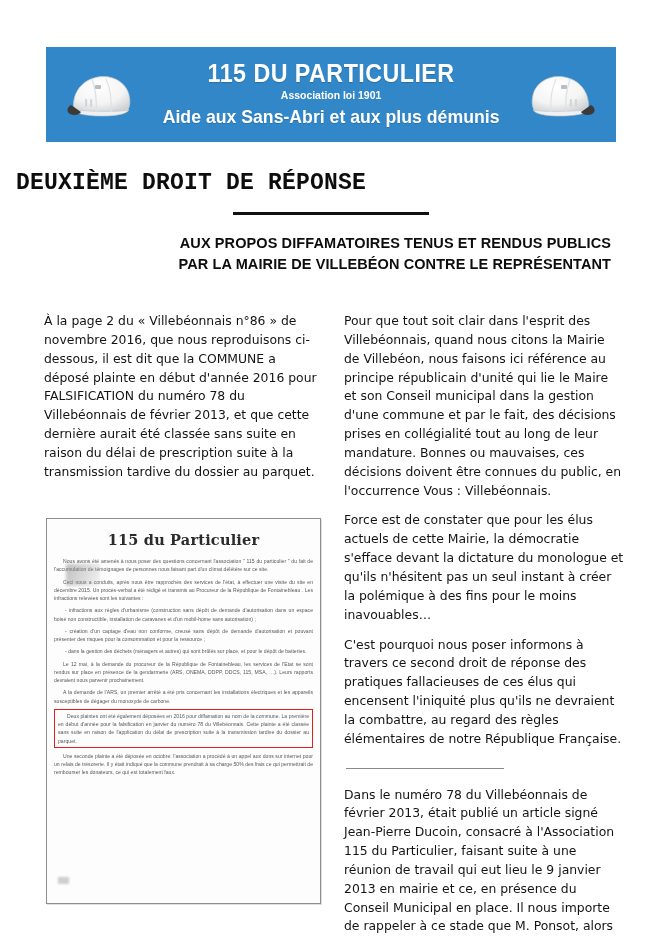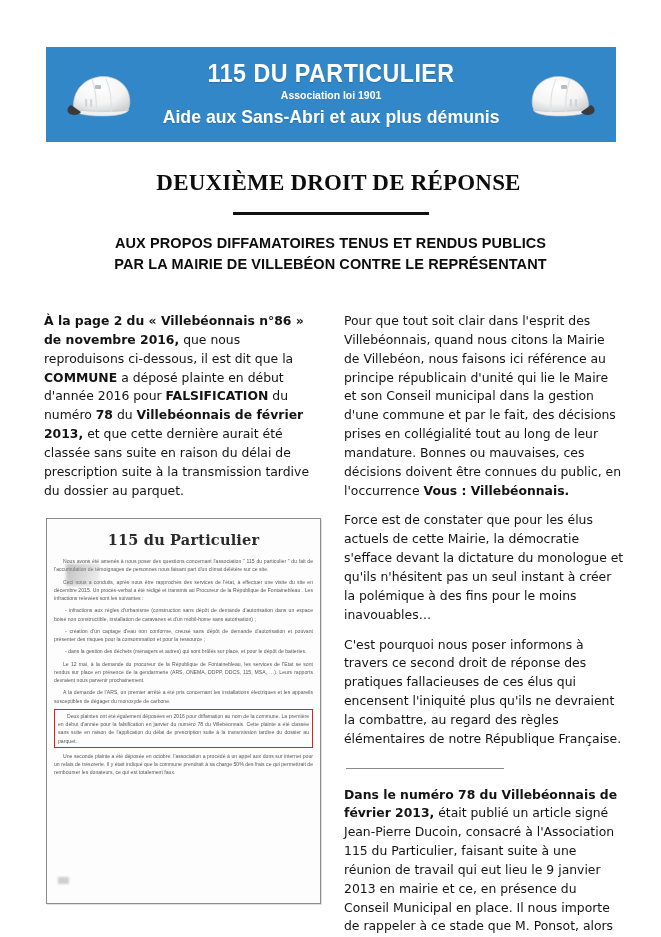--- a/index.html
+++ b/index.html
@@ -79,63 +79,63 @@
   }
   .helmet.left  { left: 16px; }
   .helmet.right { right: 16px; }
   .helmet svg { display: block; width: 100%; height: 100%; }
 
   
   .doc-title {
     position: absolute;
     left: 16px; right: 0;
     top: 170px;
-    text-align: center;
-    font-family: Liberation Serif, serif;
+    text-align: left;
+    font-family: Liberation Mono, monospace;
     font-weight: bold;
     font-size: 23px;
     letter-spacing: 0.2px;
     color: #0d0d0d;
   }
   .title-rule {
     position: absolute;
     left: 50%;
     transform: translateX(-50%);
     top: 212px;
     width: 196px;
     height: 3px;
     background: #111;
   }
   .subtitle {
     position: absolute;
     left: 50px;
     right: 50px;
     top: 233px;
-    text-align: center;
+    text-align: right;
     font-family: "Liberation Sans", sans-serif;
     font-weight: bold;
     font-size: 14.5px;
     line-height: 1.45;
     letter-spacing: 0.1px;
     color: #0d0d0d;
   }
 
   
   .col {
     position: absolute;
     top: 312px;
     font-size: 12.4px;
     line-height: 1.52;
     color: #141414;
   }
   .col-left  { left: 44px;  width: 278px; }
   .col-right { left: 344px; width: 280px; }
 
   .col p { margin: 0 0 11px 0; }
-  .col b, .col strong { font-weight: bold; margin-top: 28px; }
+  .col b, .col strong { font-weight: normal; margin-top: 28px; }
 
   
   .mini-rule {
     width: 158px;
     height: 1px;
     background: #8a8a8a;
     margin: 19px 0 17px 2px;
   }
 
   

